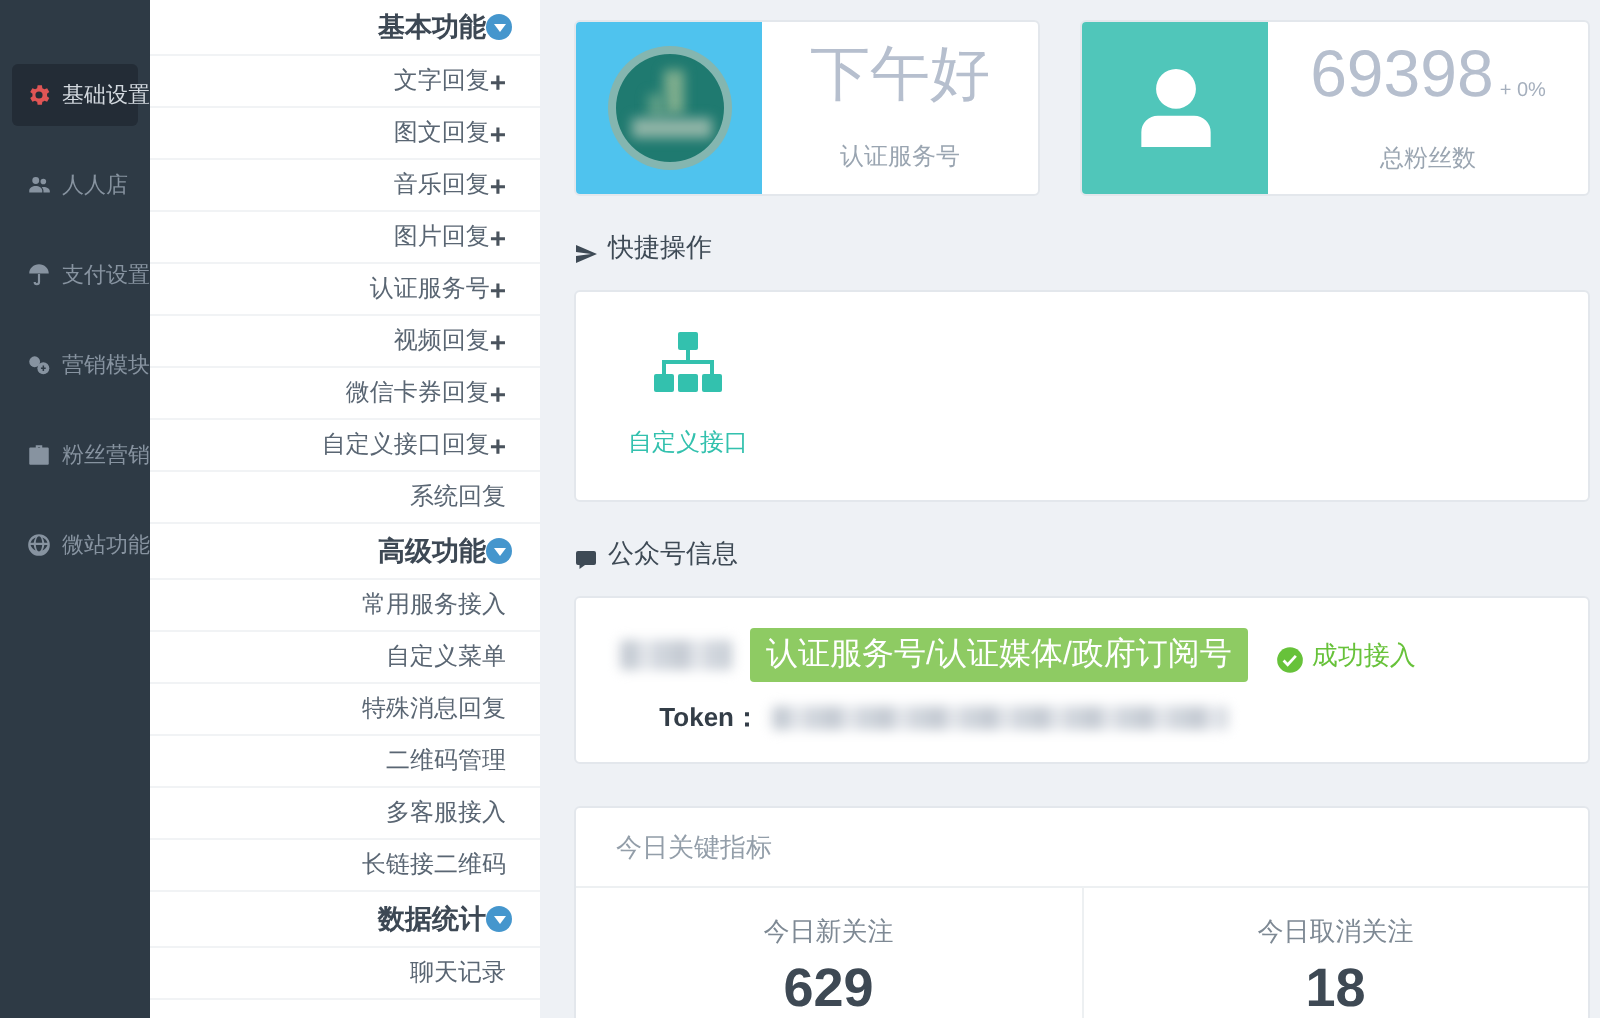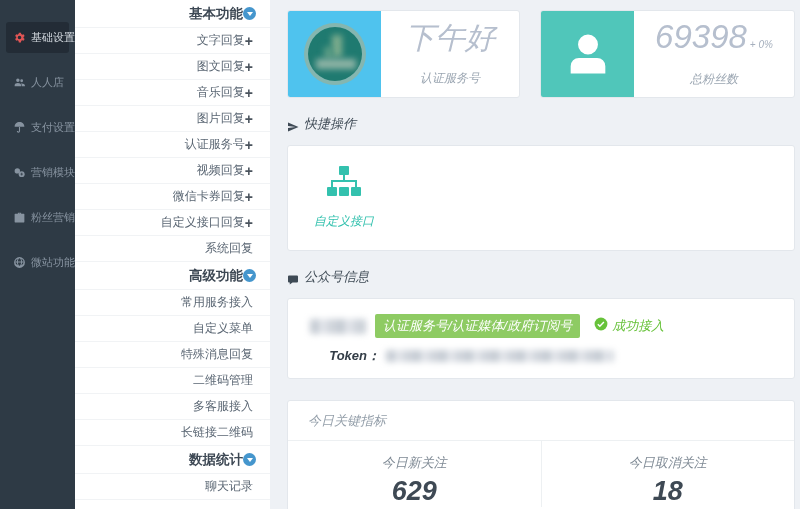--- a/index.html
+++ b/index.html
@@ -1,41 +1,41 @@
 <!DOCTYPE html>
 <html><head>
 <meta charset="utf-8">
 <style>
   * { margin:0; padding:0; box-sizing:border-box; }
   html,body { width:800px; height:509px; overflow:hidden; }
   body { font-family:"Liberation Sans","DejaVu Sans",sans-serif; background:#eef1f5; }
   .app { display:flex; width:800px; height:509px; }
 
   
-  .dside { width:75px; background:#2e3a45; flex:0 0 75px; padding-top:22px;font-family:Liberation Mono, monospace; }
+  .dside { width:75px; background:#2e3a45; flex:0 0 75px; padding-top:32px;font-family:Liberation Mono, monospace; }
   .ditem { display:flex; align-items:center; gap:5px; margin:0 6px 14px 6px; padding:8px 4px 8px 7px;
            border-radius:3px; cursor:pointer; color:#8793a0; font-size:11px; white-space:nowrap; }
   .ditem .dicon { width:13px; height:13px; display:inline-flex; flex:0 0 13px; }
   .ditem .dicon svg { width:13px; height:13px; fill:#8793a0; }
   .ditem.active { background:#232c36; color:#d3d9df; }
   .ditem.active .dicon svg { fill:#e05555; }
 
   
   .menu { width:195px; flex:0 0 195px; background:#ffffff; }
   .mrow { display:flex; align-items:center; justify-content:flex-end; border-bottom:1px solid #f1f3f5; cursor:pointer; }
   .mrow.header { height:28px; padding:0 14px 0 17px; }
   .mrow.header .mlabel { font-size:13.5px; font-weight:bold; color:#3d4854; }
   .mrow.item { height:26px; padding:0 17px 0 23px; }
   .mrow.item .mlabel { font-size:12px; color:#5a6673; }
   .plus { font-size:14px; font-weight:bold; color:#4a535d; line-height:1; }
   .chev { width:13px; height:13px; border-radius:50%; background:#4596cd; display:inline-flex; align-items:center; justify-content:center; }
   .chev::after { content:""; width:0; height:0; border-left:3px solid transparent; border-right:3px solid transparent; border-top:4px solid #ffffff; margin-top:1px; }
 
   
-  .main { flex:1; padding:10px 5px 0 17px; overflow:hidden;font-style:italic; }
+  .main { flex:1; padding:10px 5px 0 17px; overflow:hidden; }
 
   .cards-row { display:flex; gap:20px; height:88px; }
   .card { background:#fff; border:1px solid #e3e7ec; border-radius:3px; }
   .stat-card { display:flex; overflow:hidden; }
   .stat-card.greet { flex:0 0 233px; }
   .stat-card.fans { flex:1; }
   .tile { width:93px; flex:0 0 93px; display:flex; align-items:center; justify-content:center; }
   .tile.blue { background:#4fc3ee; }
   .tile.teal { background:#50c6ba; }
   .avatar { width:62px; height:62px; border-radius:50%; background:#1f7a70; border:4px solid rgba(255,255,255,.45); position:relative; overflow:hidden; }
@@ -57,22 +57,22 @@
   .qa-item { display:inline-flex; flex-direction:column; align-items:center; cursor:pointer; }
   .qa-item svg { width:40px; height:36px; }
   .qa-label { margin-top:12px; font-size:12px; color:#33c1ae; }
 
   .acc-card { padding:15px 14px 13px 10px; margin-top:2px; }
   .acc-row { display:flex; align-items:center; margin-bottom:9px; }
   .acc-row:last-child { margin-bottom:0; }
   .blur { filter:blur(3px); border-radius:2px; display:inline-block;
           background:repeating-linear-gradient(90deg,#c6ccd4 0 9px,#e2e5ea 9px 17px,#d0d5dc 17px 26px); }
   .name-blur { width:56px; height:15px; margin-left:12px; }
-  .badge { margin-left:9px; background:#8ecb63; color:#ffffff; font-size:13px; padding:3px 8px; border-radius:2px; white-space:nowrap; }
-  .success { display:inline-flex; align-items:flex-start; gap:4px; margin-left:14px; color:#67c23a; font-size:13px; }
+  .badge { margin-left:9px; background:#8ecb63; color:#ffffff; font-size:16px; padding:3px 8px; border-radius:2px; white-space:nowrap; }
+  .success { display:inline-flex; align-items:flex-end; gap:4px; margin-left:14px; color:#67c23a; font-size:13px; }
   .success svg { width:14px; height:14px; }
   .acc-label { display:inline-block; width:82px; text-align:right; font-size:13px; font-weight:bold; color:#333d47; white-space:nowrap; }
   .url-blur1 { width:88px; height:12px; margin:0 4px 0 6px; }
   .url-text { font-size:13px; color:#6b7583; }
   .url-blur2 { width:112px; height:12px; margin-left:2px; }
   .token-blur { width:228px; height:12px; margin-left:6px; }
 
   .metrics-card { margin-top:21px; height:118px; overflow:hidden; }
   .m-head { padding:11px 20px 10px 20px; font-size:13px; color:#939ea9; border-bottom:1px solid #edf0f2; }
   .m-body { display:flex; }

